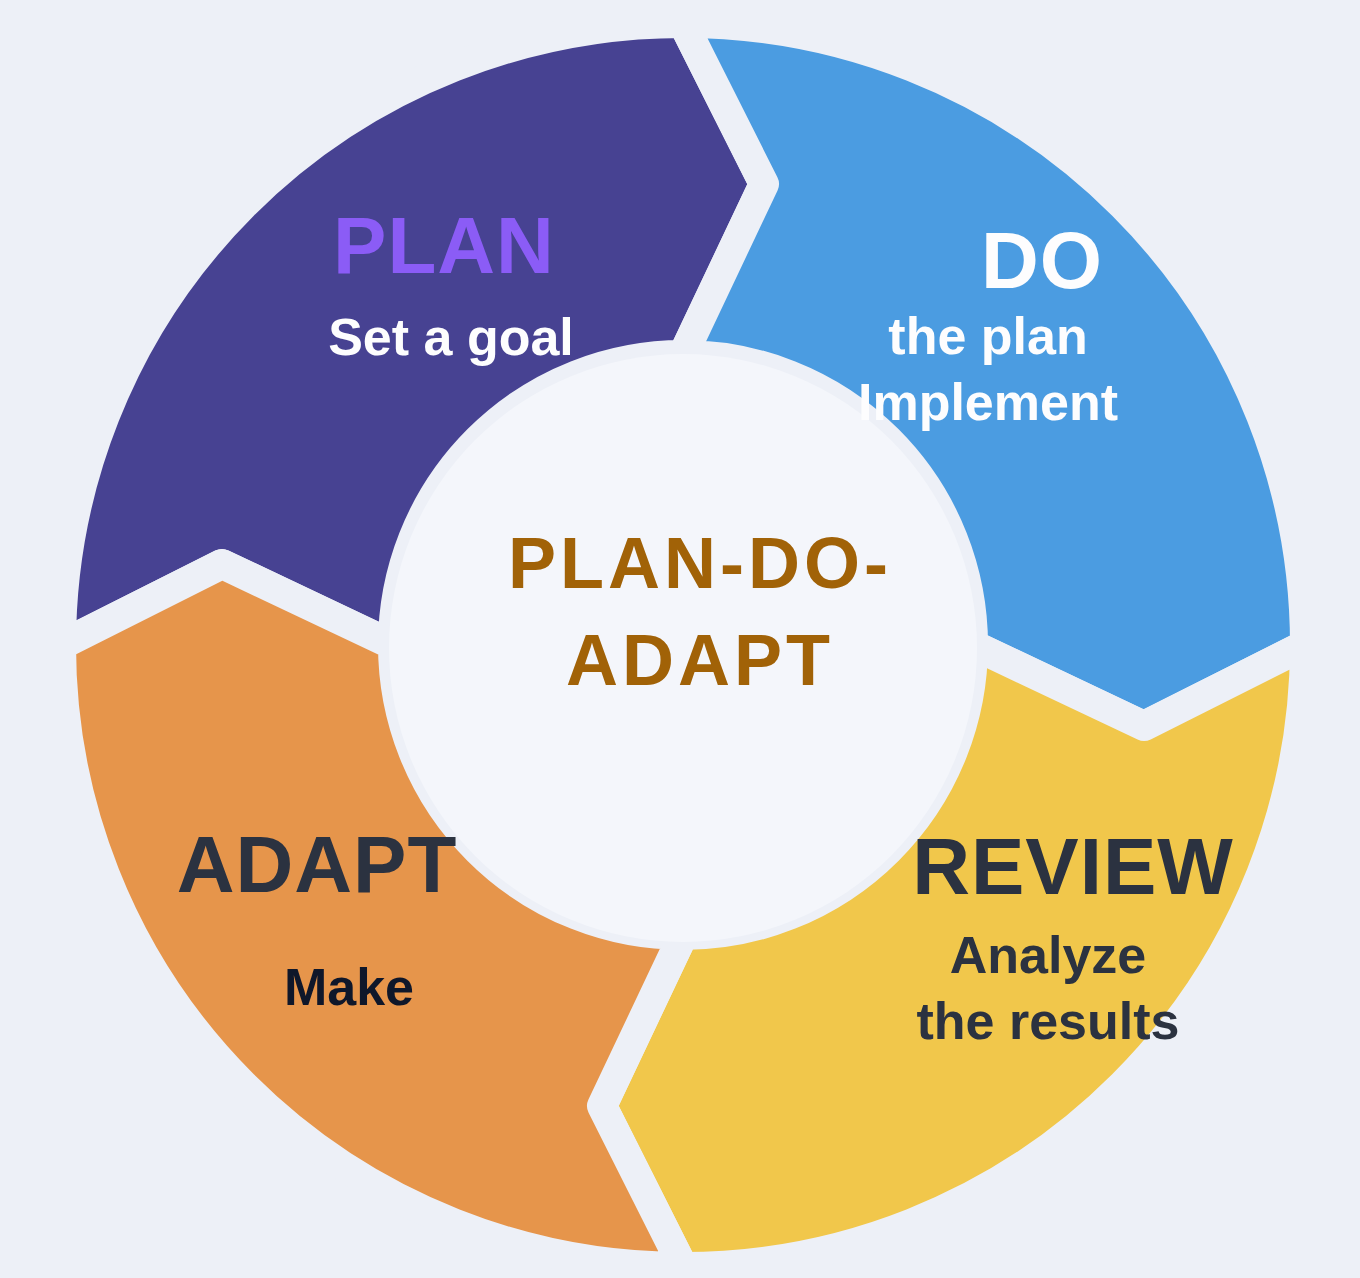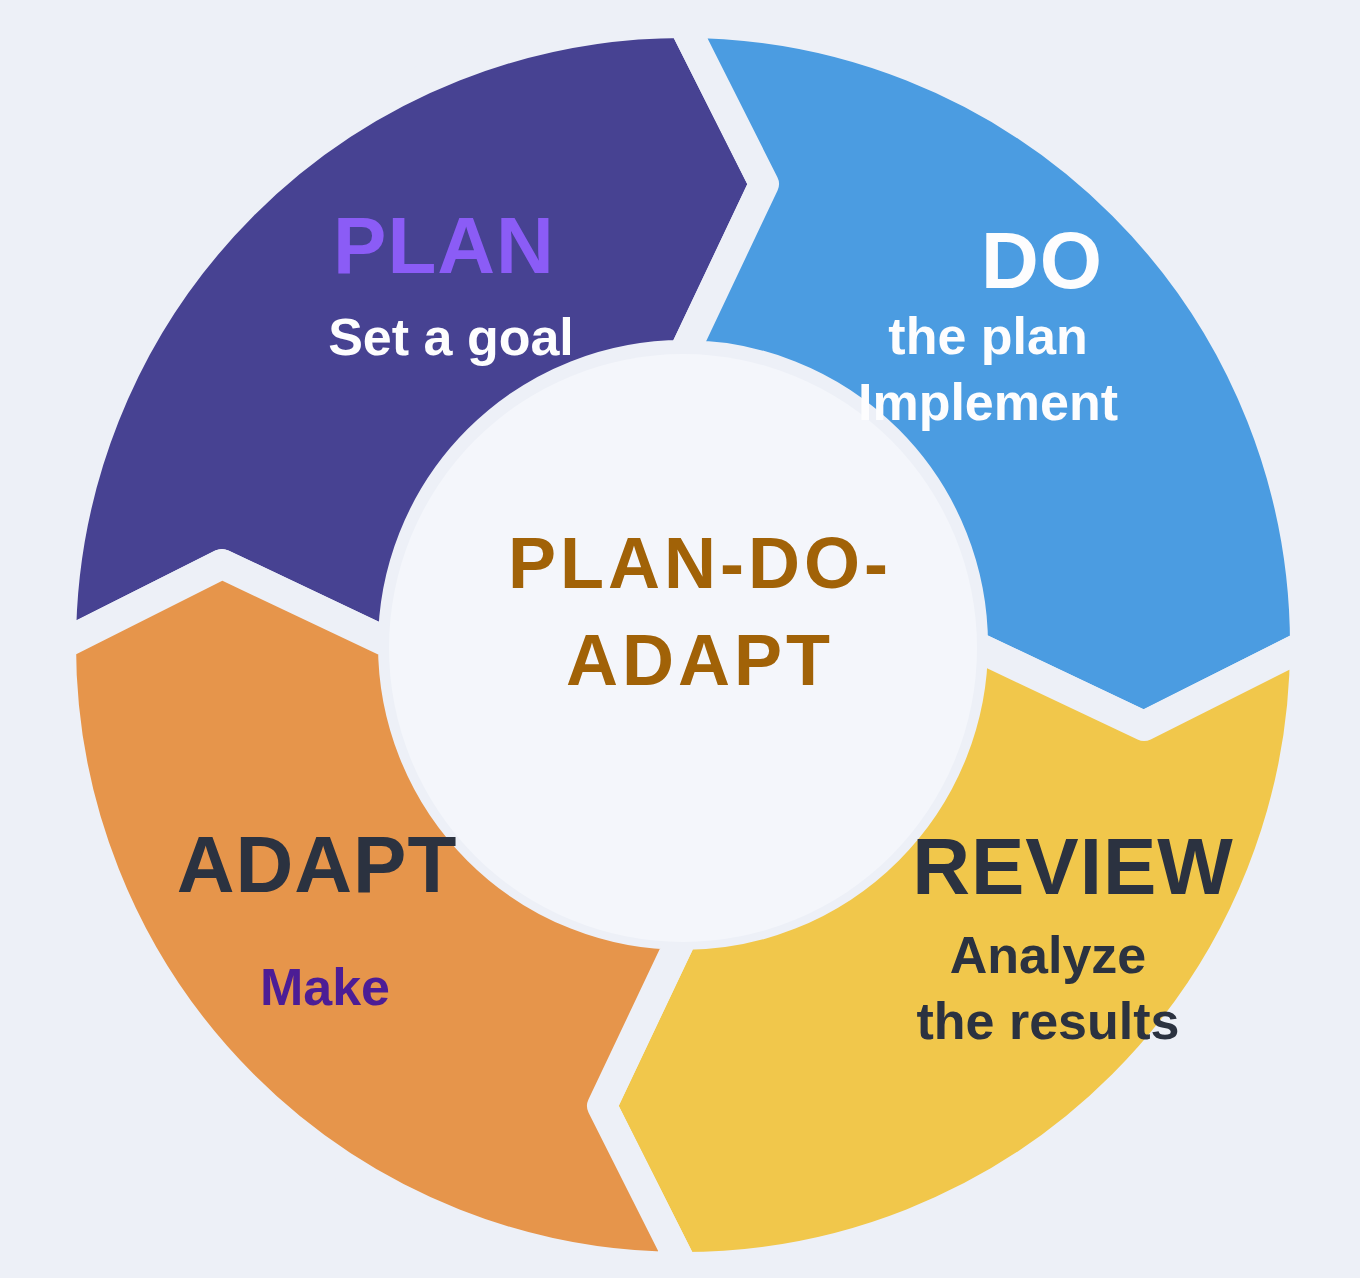--- a/index.html
+++ b/index.html
@@ -92,21 +92,21 @@
     <div>Implement</div>
   </div>
 
   <div class="txt seg-label" style="left: 1073px; top: 839px; color: rgb(43, 50, 64); margin-top: 28px;">REVIEW</div>
   <div class="txt seg-sub" style="left: 1048px; top: 988px; color: rgb(43, 50, 64);">
     <div>Analyze</div>
     <div>the results</div>
   </div>
 
   <div class="txt seg-label" style="left: 317px; top: 865px; color: rgb(43, 50, 64);">ADAPT</div>
-  <div class="txt seg-sub" style="left: 325px; top: 987px; color: #4c1d95;">
+  <div class="txt seg-sub" style="left: 349px; top: 987px; color: #0f172a;">
     <div>Make</div>
   </div>
 
   <div class="txt center-title" style="left: 700px; top: 612px; color: #a16207;">
     <div>PLAN-DO-</div>
     <div>ADAPT</div>
   </div>
 
 </div>
 

